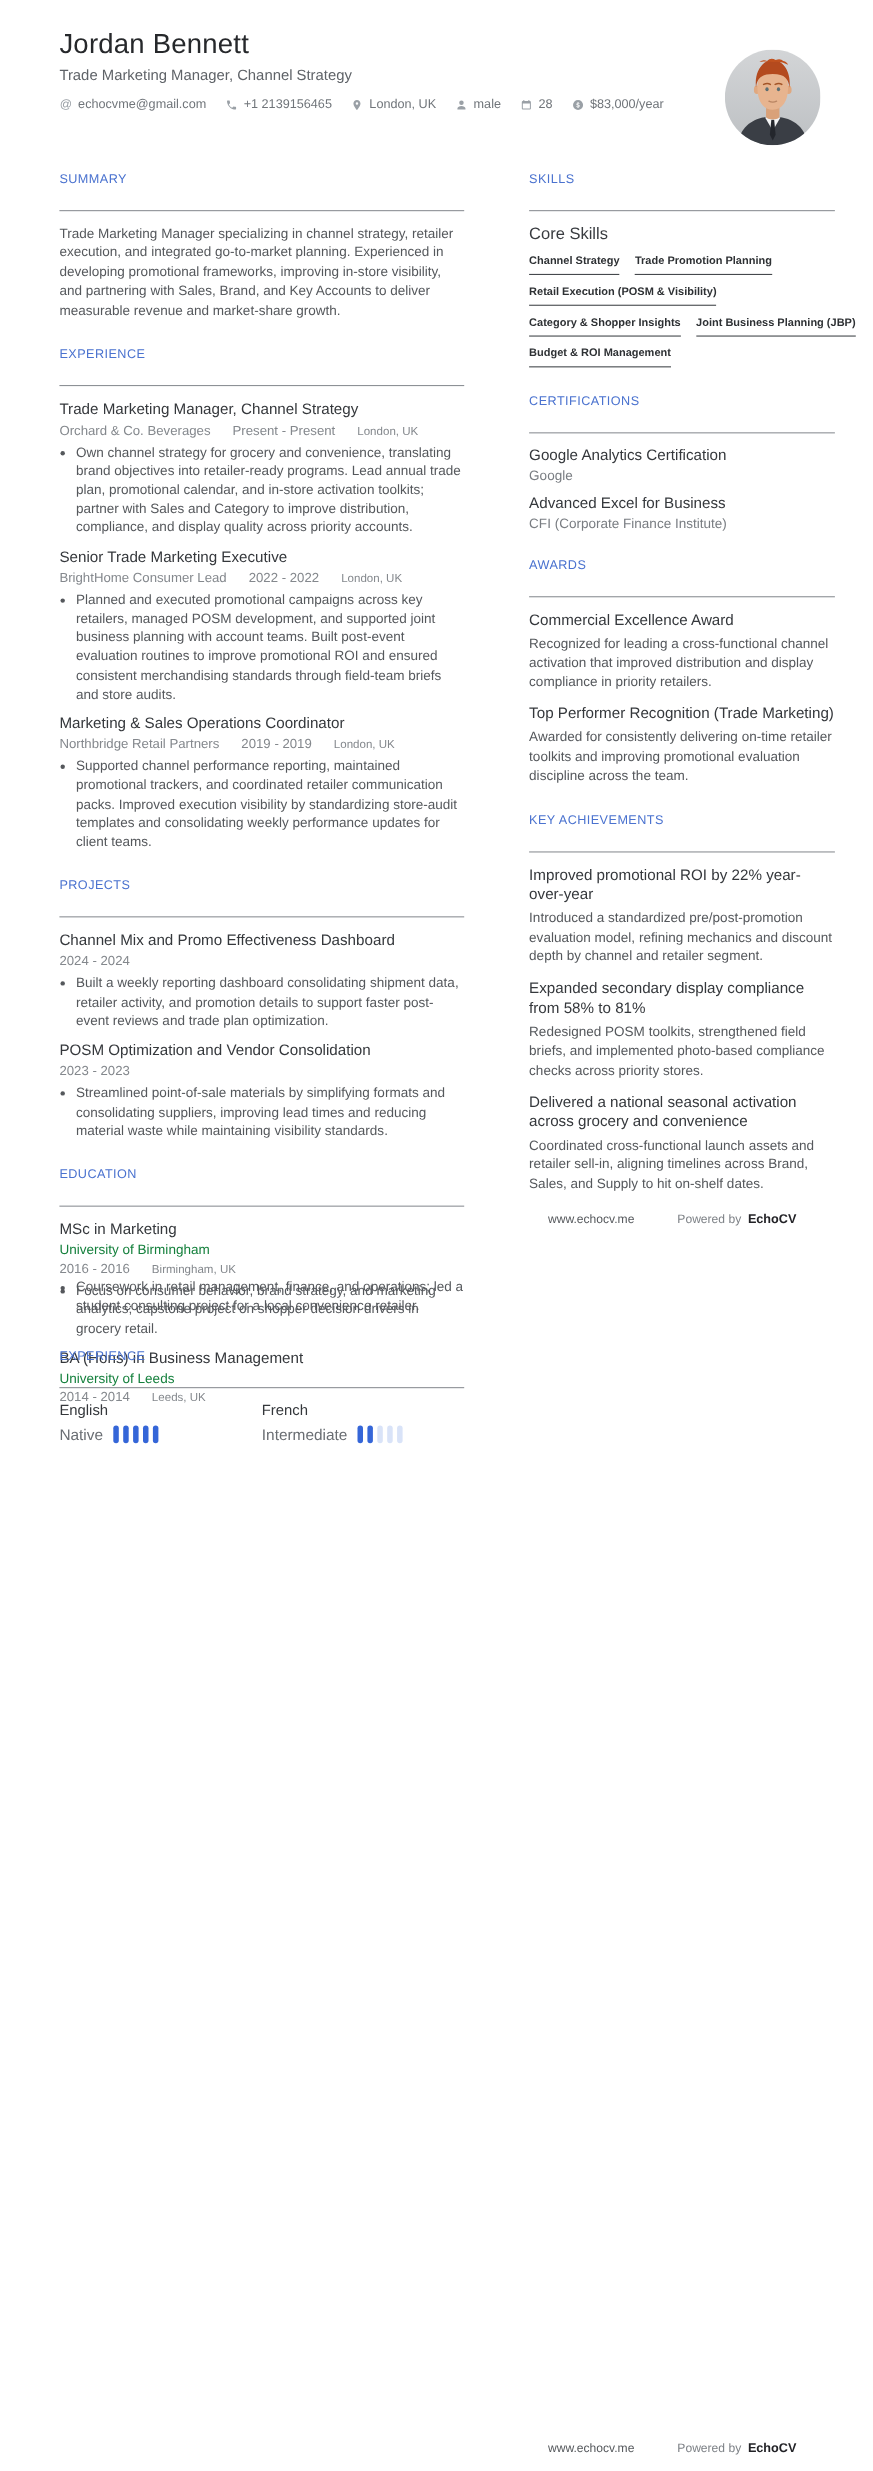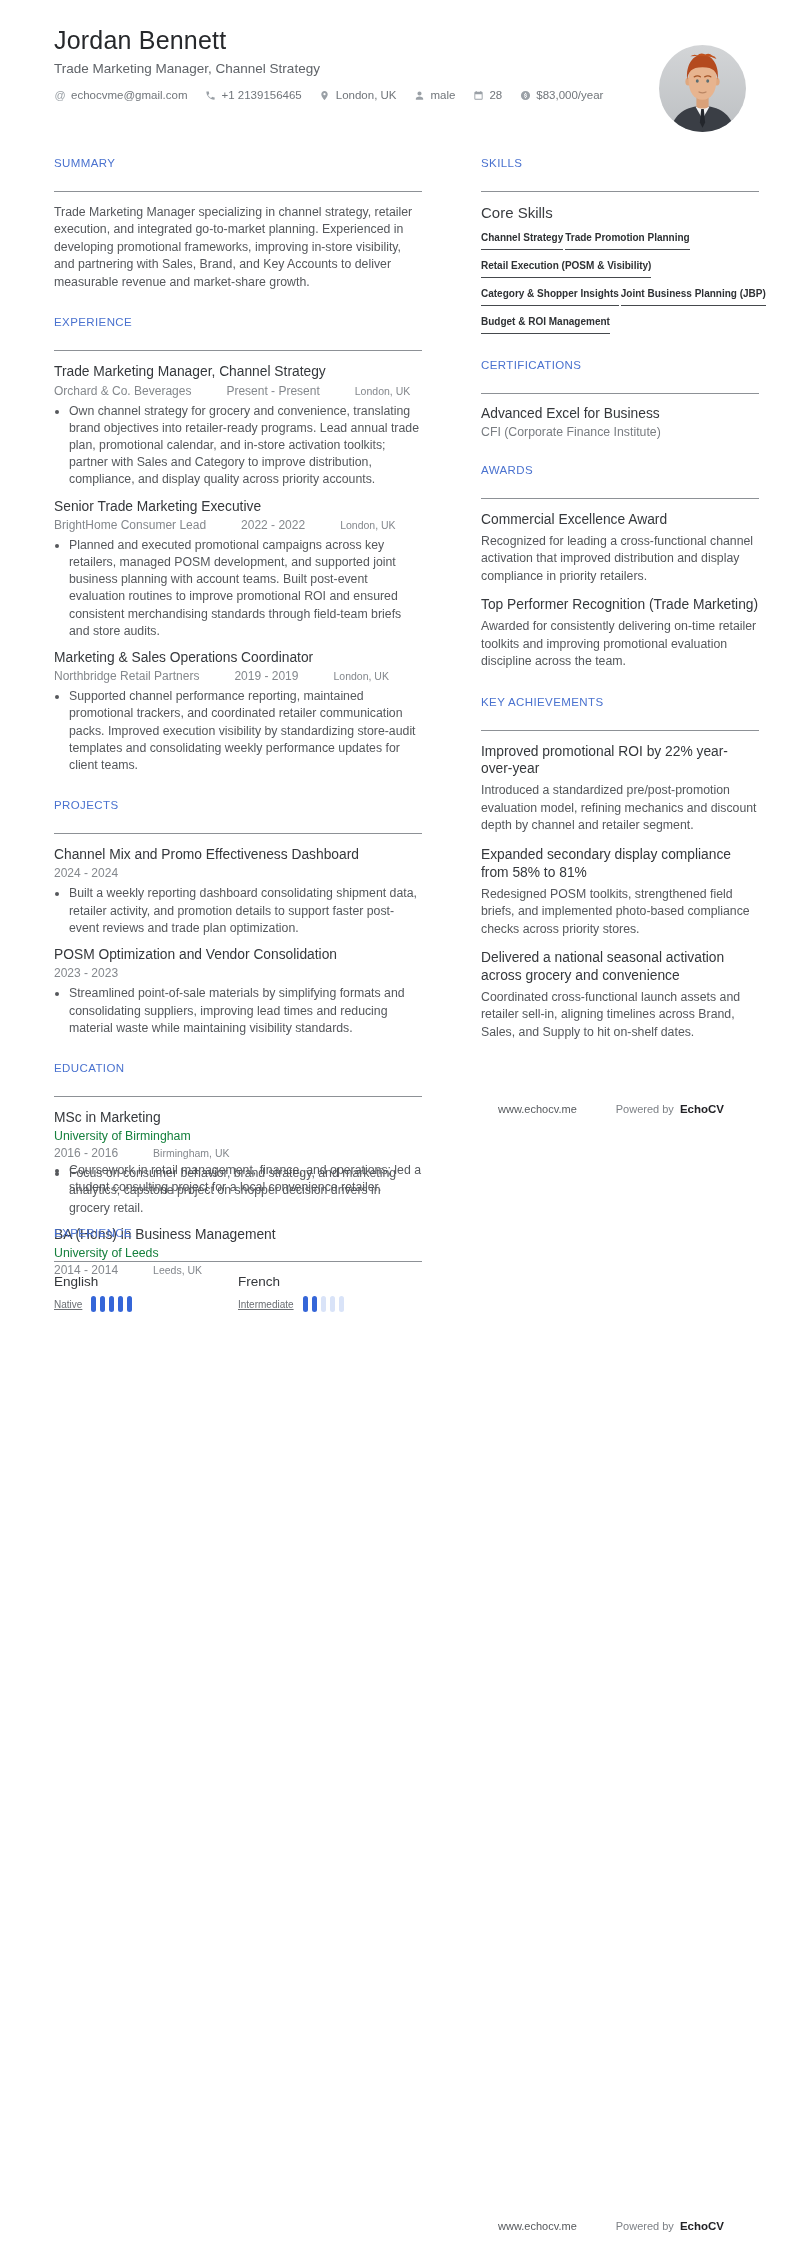--- a/index.html
+++ b/index.html
@@ -24,29 +24,29 @@
   .col-left{width:368px;margin-right:59px;flex:none;}
   .col-right{width:278px;flex:none;}
 
   .section{margin-bottom:25px;}
   .sec-h{font-size:11.5px;font-weight:400;letter-spacing:.4px;color:#4a72cf;padding-bottom:22px;border-bottom:1.6px solid #8d9196;margin-bottom:12px;}
 
   .body-text{font-size:12.3px;color:#55585c;line-height:1.42;}
 
   .entry{margin-bottom:9px;}
   .entry-title{font-size:13.8px;font-weight:500;color:#35383c;line-height:1.25;}
-  .entry-meta{display:flex;gap:35px;align-items:baseline;margin-top:3px;color:#84888d;font-size:12px;}
+  .entry-meta{display:flex;gap:20px;align-items:baseline;margin-top:3px;color:#84888d;font-size:12px;}
   .entry-meta .loc{font-size:10.5px;}
   .entry-sub{color:#15803d;font-size:12.3px;margin-top:3px;}
   ul.bullets{margin:5px 0 0 0;padding-left:15px;}
   ul.bullets li{font-size:12.3px;color:#55585c;line-height:1.4;}
 
   
   .skill-group-title{font-size:15px;color:#393c40;margin:2px 0 11px 0;font-weight:400;}
-  .tag-row{display:flex;column-gap:2px;margin-bottom:10px;}
+  .tag-row{display:flex;column-gap:14px;margin-bottom:10px;}
   .tag{font-size:10px;font-weight:bold;color:#2e3134;border-bottom:1.5px solid #45494d;padding-bottom:6px;white-space:nowrap;}
 
   .cert-name{font-size:13.8px;color:#35383c;font-weight:500;}
   .cert-org{font-size:12.3px;color:#797d82;margin:4px 0 11px 0;}
 
   .award-title{font-size:13.8px;color:#35383c;font-weight:500;line-height:1.3;}
   .award-desc{margin:4px 0 11px 0;}
 
   
   .footer{position:absolute;left:45px;right:61px;display:flex;justify-content:flex-end;align-items:baseline;font-size:11px;color:#55585c;gap:39px;}
@@ -55,21 +55,21 @@
   .powered{color:#7d8186;}
   .brand{color:#222226;font-weight:bold;font-size:11.5px;margin-left:3px;}
 
   
   .page2{position:absolute;top:1162px;left:45px;width:368px;}
   .page2 .section{margin-top:31px;margin-bottom:0;}
   .lang-row{display:flex;}
   .lang-col{width:190px;}
   .lang-name{font-size:13.5px;color:#34373b;}
   .lang-level-row{display:flex;align-items:center;gap:9px;margin-top:7px;}
-  .lang-level{font-size:10px;color:#6a6e73;text-decoration:underline;}
+  .lang-level{font-size:14px;color:#6a6e73;}
   .bars{display:flex;gap:4px;}
   .bar{width:5px;height:16px;border-radius:2.5px;background:#d9e3f8;}
   .bar.filled{background:#3566d8;}
 </style>
 </head>
 <body>
 
 <div class="sheet">
 
   <header>
@@ -266,20 +266,24 @@
           <span class="tag">Joint Business Planning (JBP)</span>
         </div>
         <div class="tag-row">
           <span class="tag">Budget &amp; ROI Management</span>
         </div>
       </div>
 
       <div class="section">
         <div class="sec-h">CERTIFICATIONS</div>
         <div>
+          <div class="cert-name">Google Analytics Certification</div>
+          <div class="cert-org">Google</div>
+        </div>
+        <div>
           <div class="cert-name">Advanced Excel for Business</div>
           <div class="cert-org">CFI (Corporate Finance Institute)</div>
         </div>
       </div>
 
       <div class="section">
         <div class="sec-h">AWARDS</div>
         <div>
           <div class="award-title">Commercial Excellence Award</div>
           <div class="body-text award-desc">Recognized for leading a cross-functional channel activation that improved distribution and display compliance in priority retailers.</div>

